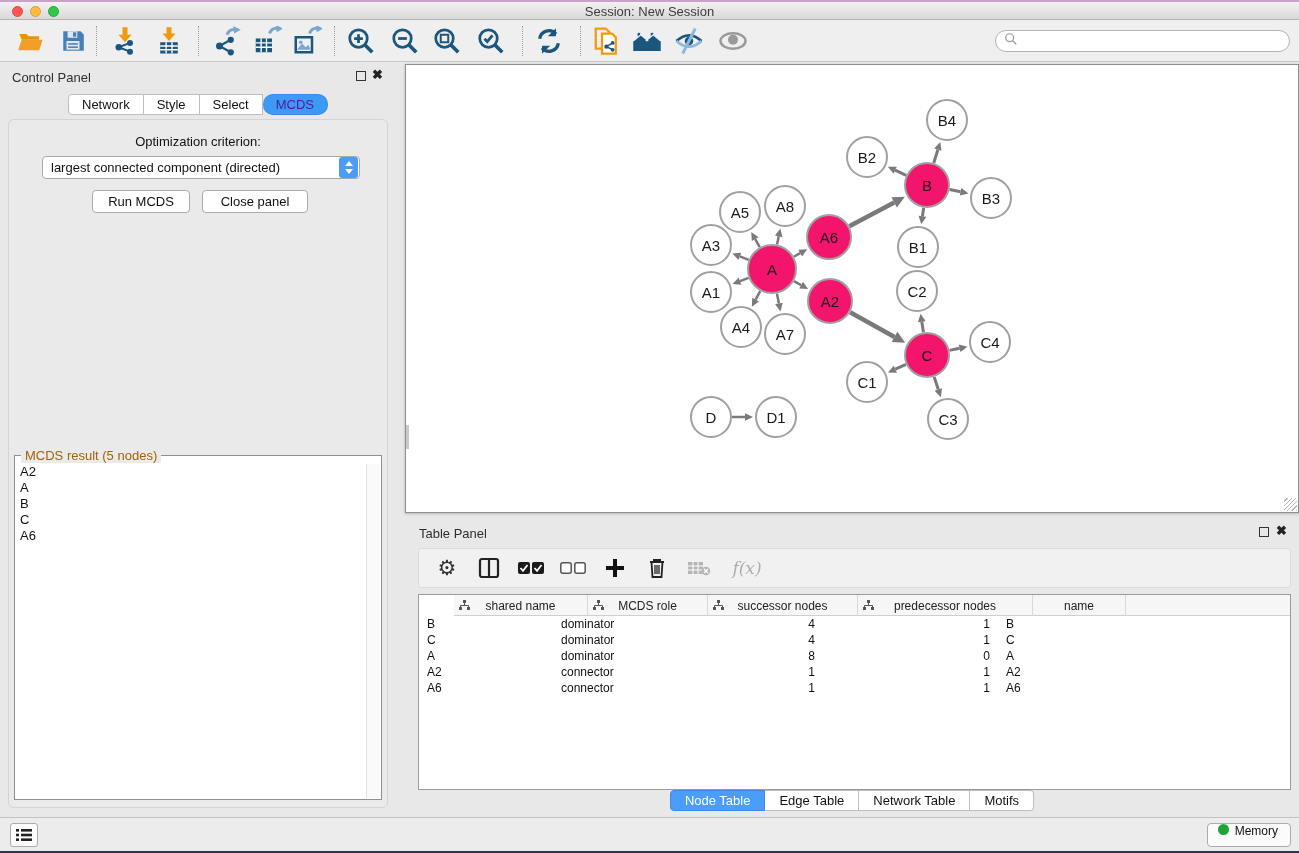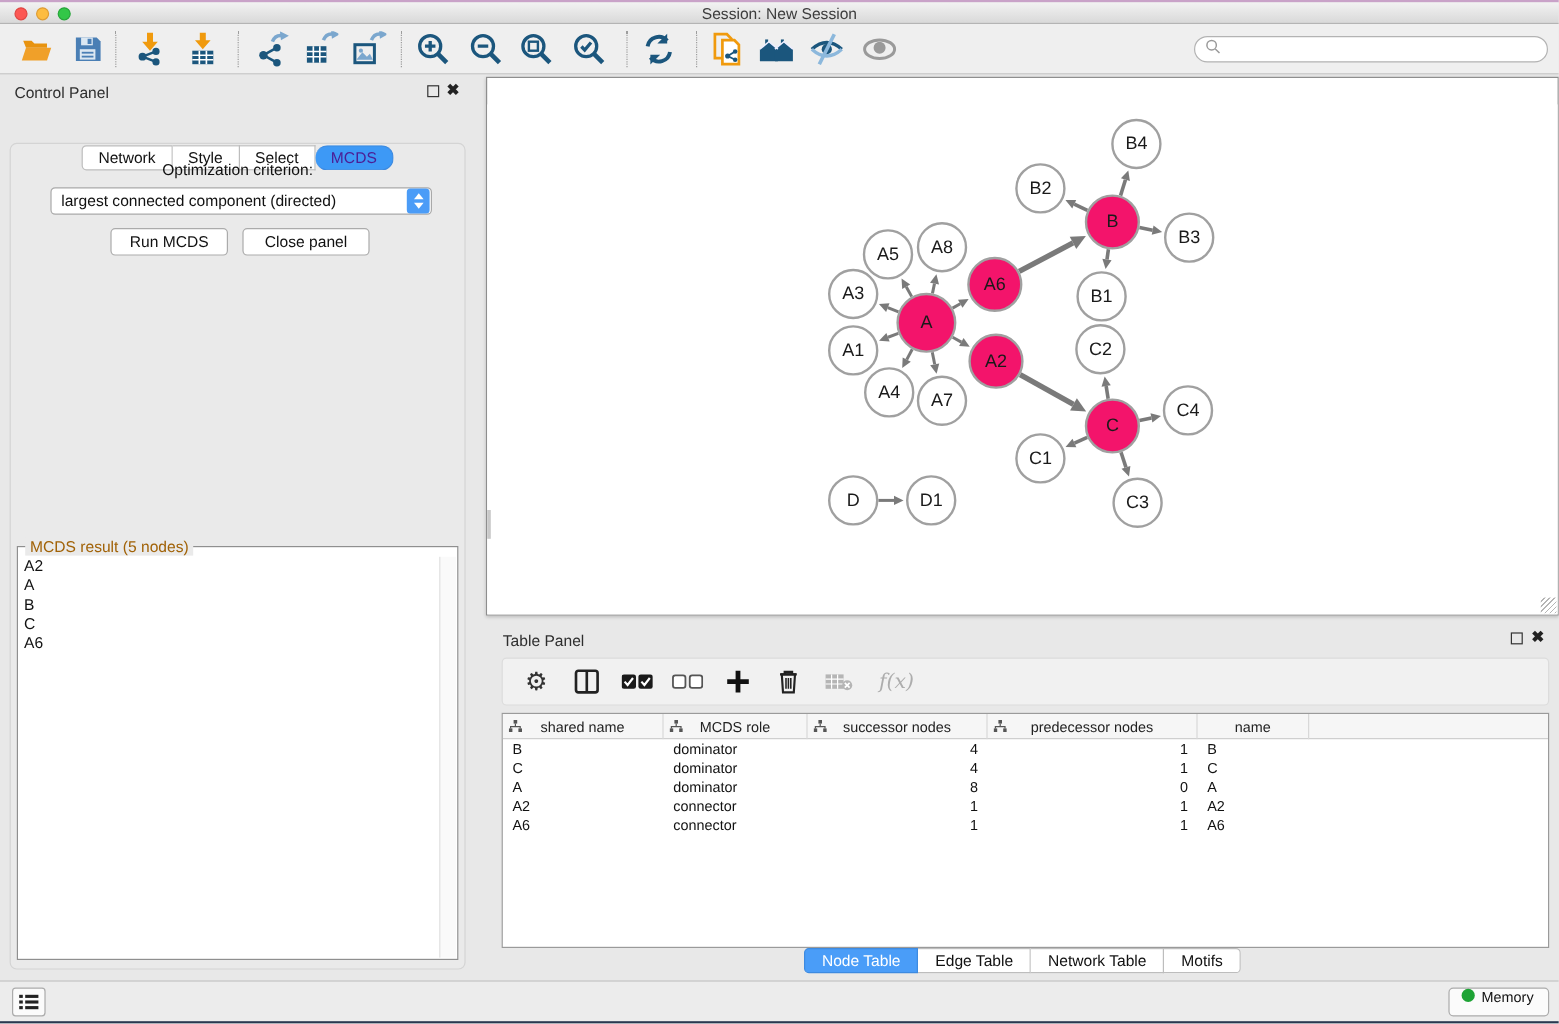--- a/index.html
+++ b/index.html
@@ -25,21 +25,21 @@
     border:1px solid #b3b3b3; border-radius:11px; display:flex; align-items:center; padding-left:8px; }
 
   
   #control-panel { position:absolute; left:4px; top:64px; width:388px; height:746px; }
   .panel-title { font-size:13px; color:#2e2e2e; position:absolute; left:8px; top:6px; }
   .win-float { position:absolute; top:7px; width:10px; height:10px; border:1.5px solid #333; }
   .win-close { position:absolute; top:3px; font-size:13px; color:#222; font-weight:bold; }
   #cp-float { right:26px; } #cp-close { right:9px; }
   #cp-tabs { position:absolute; left:50%; transform:translateX(-50%); top:30px; display:flex; }
   .cp-tab { height:21px; padding:0 13px; background:#fff; border:1px solid #bdbdbd; border-left:none;
-    font-size:13px; display:flex; align-items:center; color:#111;margin-top:27px; }
+    font-size:13px; display:flex; align-items:center; color:#111; }
   .cp-tab:first-child { border-left:1px solid #bdbdbd; border-radius:4px 0 0 4px; }
   .cp-tab:last-child { border-radius:0 4px 4px 0; }
   .cp-tab.active { background:#3d99f6; border-color:#3d8ae0; color:#4c1d95;border-radius:10px; }
   #cp-body { position:absolute; left:4px; top:55px; right:4px; bottom:2px;
     background:#eaeaea; border:1px solid #d4d4d4; border-radius:6px; }
   #opt-label { position:absolute; left:0; right:0; top:70px; text-align:center; font-size:13px; color:#111; }
   #criterion-select { position:absolute; left:38px; top:92px; width:318px; height:23px; background:#fff;
     border:1px solid #a9a9a9; border-radius:4px; display:flex; align-items:center; }
   #criterion-select .val { flex:1; font-size:13px; color:#111; padding-left:8px; white-space:nowrap; }
   #criterion-stepper { width:19px; height:21px; background:#4b9cf7; border-radius:3px; margin-right:1px;
@@ -73,21 +73,21 @@
 
   
   #table-panel { position:absolute; left:405px; top:520px; width:894px; height:292px; }
   #tp-float { right:30px; } #tp-close { right:12px; }
   #tp-toolbar { position:absolute; left:13px; top:28px; right:8px; height:40px;
     background:#f1f1f1; border:1px solid #dcdcdc; border-radius:4px; display:flex; align-items:center; }
   .tp-icon { margin-left:14px; display:flex; align-items:center; justify-content:center; width:28px; height:28px; }
   #fx-label { font-family:"DejaVu Serif", serif; font-style:italic; font-size:17px; color:#adadad; }
   #node-table { position:absolute; left:13px; top:74px; right:8px; height:196px;
     border:1px solid #9a9a9a; background:#fff; overflow:hidden; }
-  #nt-header { display:flex; height:21px; background:#f6f6f6; border-bottom:1px solid #cfcfcf; }
+  #nt-header { display:flex; height:21px; background:#f6f6f6; border-bottom:1px solid #cfcfcf;margin-left:35px; }
   .nt-hcell { position:relative; height:21px; border-right:1px solid #d8d8d8; display:flex;
     align-items:center; justify-content:center; font-size:12px; color:#222; flex:none; }
   .nt-hcell .tree-ic { position:absolute; left:5px; top:5px; }
   .nt-row { display:flex; height:16px; }
   .nt-cell { font-size:12px; color:#111; flex:none; line-height:16px; padding:0 8px;
     white-space:nowrap; overflow:hidden; }
   #tp-tabs { position:absolute; left:0; right:0; top:270px; display:flex; justify-content:center; }
   .tp-tab { height:21px; padding:0 14px; background:#fff; border:1px solid #bdbdbd; border-left:none;
     font-size:13px; color:#111; display:flex; align-items:center; }
   .tp-tab:first-child { border-left:1px solid #bdbdbd; border-radius:4px 0 0 4px; }

